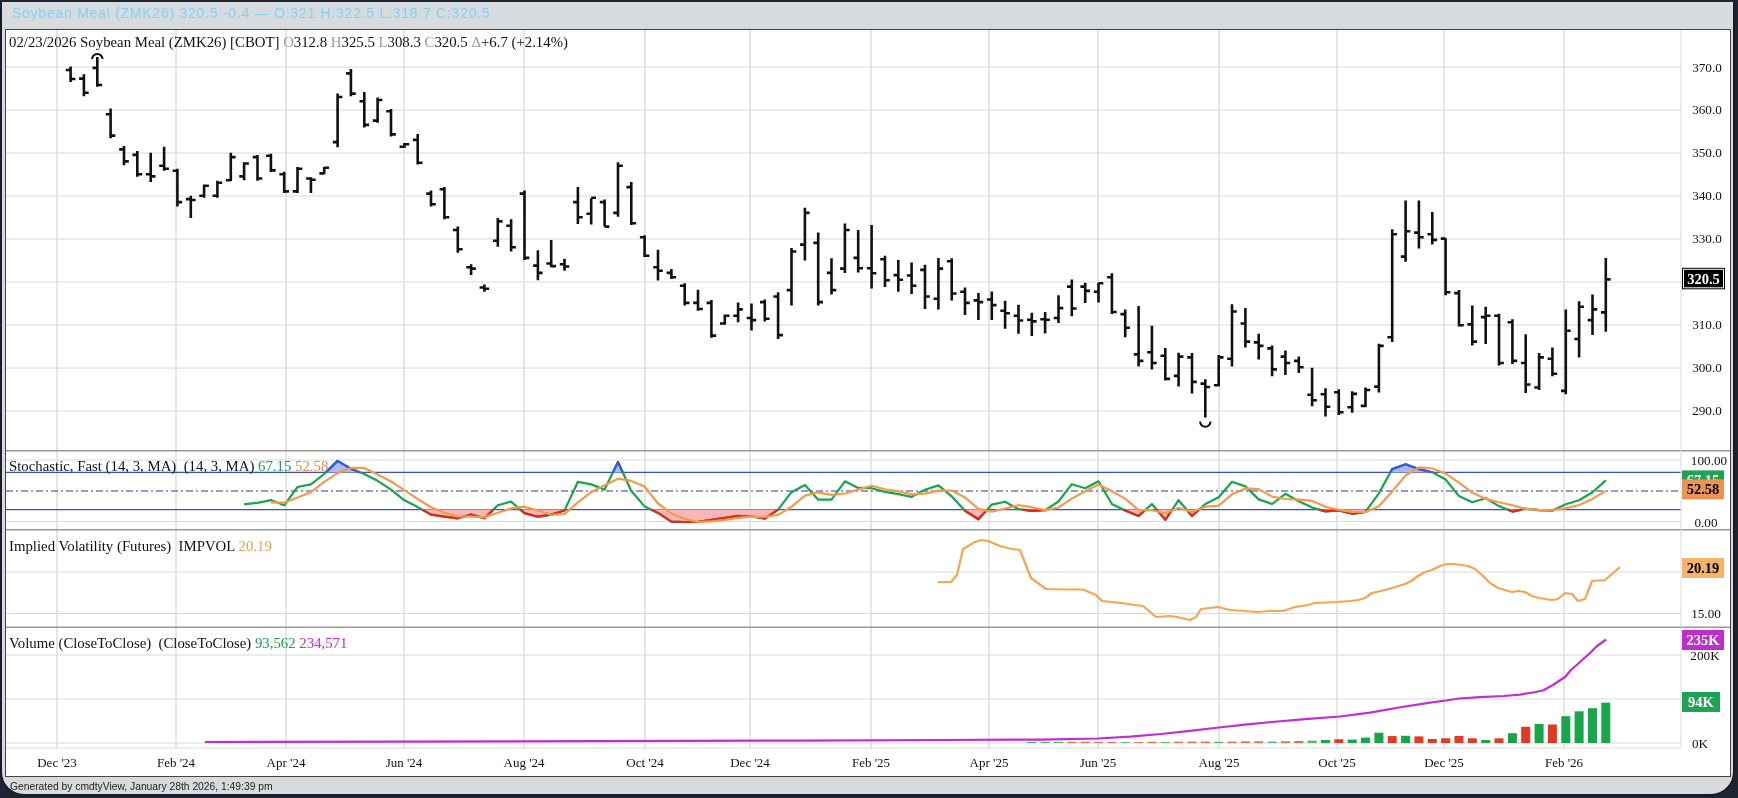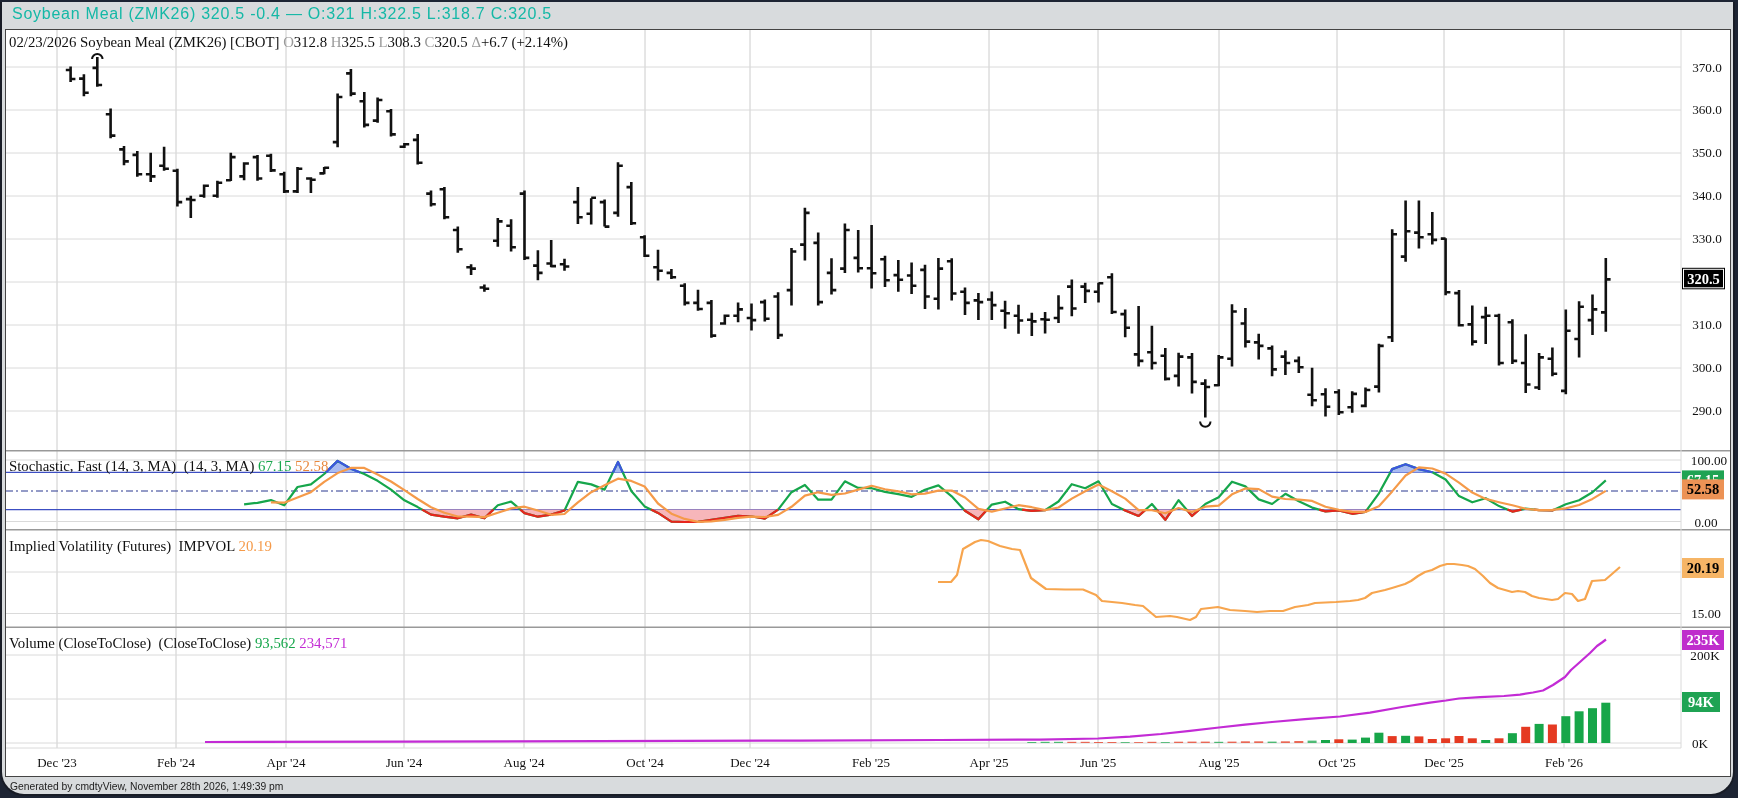--- a/index.html
+++ b/index.html
@@ -1,18 +1,18 @@
 <!DOCTYPE html>
 <html><head><meta charset="utf-8"><style>
 html,body{margin:0;padding:0;}
 body{width:1738px;height:798px;background:#1d2433;position:relative;overflow:hidden;
 font-family:"Liberation Sans", sans-serif;}
 #widget{position:absolute;left:0;top:2px;width:1735px;height:794px;background:#d8dbdd;
 border-radius:0 0 24px 24px;border:2px solid #181c26;border-top:none;box-sizing:border-box;}
-#titlebar{position:absolute;left:12px;top:5px;font-size:16px;letter-spacing:0.75px;color:#14b8a6;}
+#titlebar{position:absolute;left:12px;top:5px;font-size:14px;letter-spacing:0.75px;color:#7dd3fc;}
 #chartbox{position:absolute;left:5px;top:29px;width:1726px;height:748px;background:#fff;
 border:1px solid #444;box-sizing:border-box;}
 #statusbar{position:absolute;left:10px;top:781px;font-size:10.3px;color:#222;}
 svg{position:absolute;left:0;top:0;}
 </style></head>
 <body>
 <div id="widget"></div>
 <div id="chartbox"></div>
 <svg width="1738" height="798" viewBox="0 0 1738 798">
 <line x1="57.0" y1="30.0" x2="57.0" y2="748.0" stroke="#cccccc" stroke-width="1"></line>
@@ -173,13 +173,13 @@
 <text x="1219.0" y="767.0" font-family="Liberation Serif, serif" font-size="13px" fill="#111" text-anchor="middle" font-weight="normal">Aug '25</text>
 <text x="1337.0" y="767.0" font-family="Liberation Serif, serif" font-size="13px" fill="#111" text-anchor="middle" font-weight="normal">Oct '25</text>
 <text x="1444.0" y="767.0" font-family="Liberation Serif, serif" font-size="13px" fill="#111" text-anchor="middle" font-weight="normal">Dec '25</text>
 <text x="1564.0" y="767.0" font-family="Liberation Serif, serif" font-size="13px" fill="#111" text-anchor="middle" font-weight="normal">Feb '26</text>
 <text x="9" y="47" font-family="Liberation Serif, serif" font-size="14.8px"><tspan fill="#111">02/23/2026 Soybean Meal (ZMK26) [CBOT] </tspan><tspan fill="#999">O</tspan><tspan fill="#111">312.8 </tspan><tspan fill="#999">H</tspan><tspan fill="#111">325.5 </tspan><tspan fill="#999">L</tspan><tspan fill="#111">308.3 </tspan><tspan fill="#999">C</tspan><tspan fill="#111">320.5 </tspan><tspan fill="#999">Δ</tspan><tspan fill="#111">+6.7 (+2.14%)</tspan></text>
 <text x="9" y="471" font-family="Liberation Serif, serif" font-size="14.8px"><tspan fill="#111">Stochastic, Fast (14, 3, MA)&nbsp;&nbsp;(14, 3, MA) </tspan><tspan fill="#16a64b">67.15 </tspan><tspan fill="#e8883d">52.58</tspan></text>
 <text x="9" y="551" font-family="Liberation Serif, serif" font-size="14.8px"><tspan fill="#111">Implied Volatility (Futures)&nbsp;&nbsp;IMPVOL </tspan><tspan fill="#f59a49">20.19</tspan></text>
 <text x="9" y="648" font-family="Liberation Serif, serif" font-size="14.8px"><tspan fill="#111">Volume (CloseToClose)&nbsp;&nbsp;(CloseToClose) </tspan><tspan fill="#16a64b">93,562 </tspan><tspan fill="#c32bd5">234,571</tspan></text>
 </svg>
 <div id="titlebar">Soybean Meal (ZMK26) 320.5 -0.4 — O:321 H:322.5 L:318.7 C:320.5</div>
-<div id="statusbar">Generated by cmdtyView, November 28th 2026, 1:49:39 pm</div>
+<div id="statusbar">Generated by cmdtyView, January 28th 2026, 1:49:39 pm</div>
 
 </body></html>

